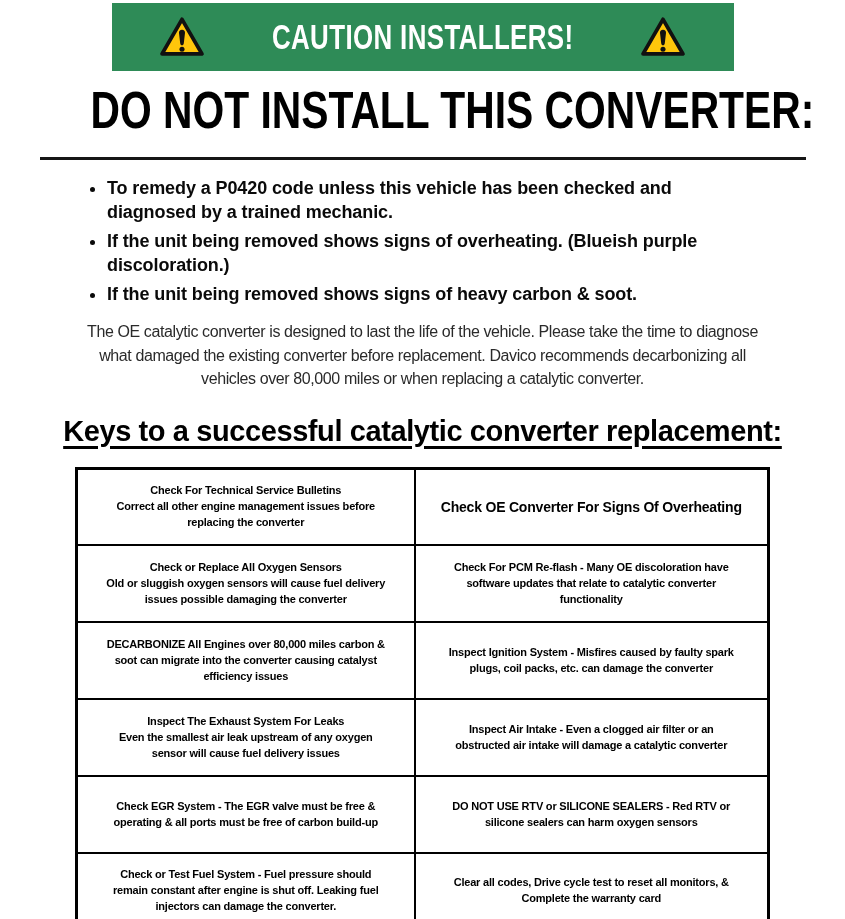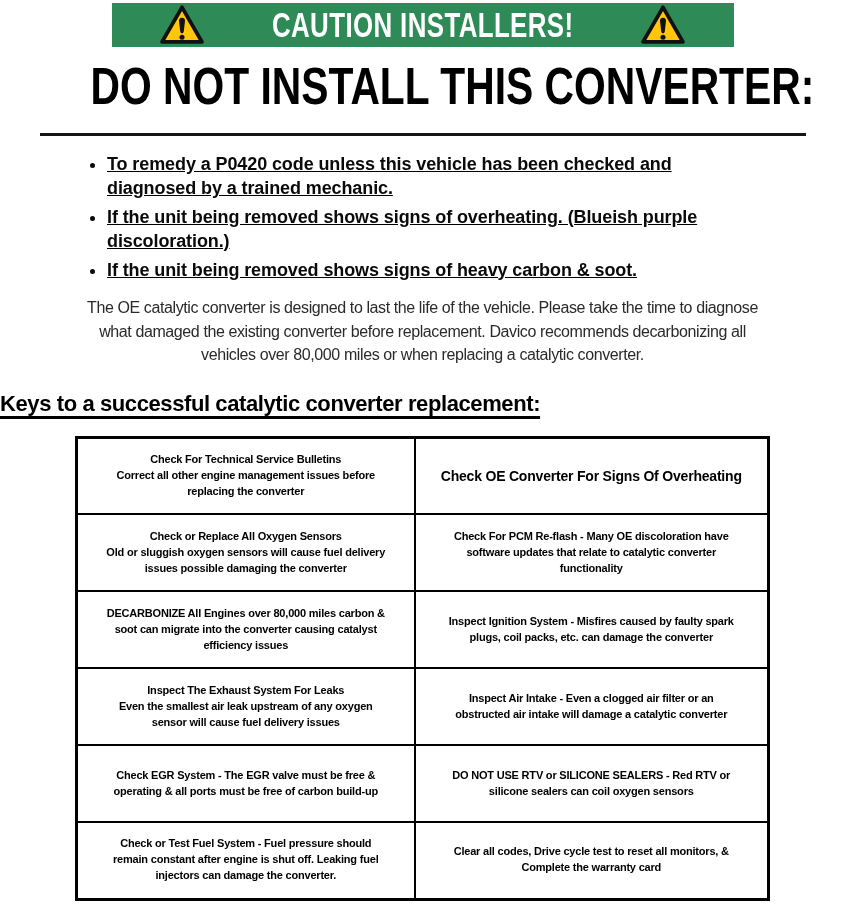--- a/index.html
+++ b/index.html
@@ -1,56 +1,56 @@
 <!DOCTYPE html>
 <html><head>
 <meta charset="utf-8">
 <style>
   html,body { margin:0; padding:0; background:#ffffff; }
   body { width:845px; height:919px; font-family:"Liberation Sans", sans-serif; color:#000; }
   .page { position:relative; width:845px; height:919px; background:#fff; overflow:hidden; }
 
   
   .banner {
-    width:622px; height:44px; margin:3px auto 0;
+    width:622px; height:68px; margin:3px auto 0;
     display:flex; align-items:center; justify-content:center; gap:14px;
     background:#2e8b57;
   }
   .banner-text {
     display:inline-block; white-space:nowrap;
     font-size:35px; font-weight:700; color:#ffffff; letter-spacing:0.5px;
     transform:scaleX(0.74); transform-origin:center;
   }
   .tri { width:46px; height:42px; flex:0 0 auto; }
   .tri svg { display:block; width:100%; height:100%; }
 
   
   .main-heading { margin:11px 0 0; text-align:center; font-size:51px; font-weight:700; line-height:1.15; }
   .squeeze { display:inline-block; white-space:nowrap; transform:scaleX(0.8); transform-origin:center; }
 
   .divider { width:766px; border:none; border-top:3px solid #161616; margin:16px auto 0; }
 
   
-  .warnings { width:640px; margin:16px 0 0 80px; padding:0 0 0 27px; list-style:disc;text-decoration:underline; }
+  .warnings { width:640px; margin:16px 0 0 80px; padding:0 0 0 27px; list-style:disc; }
   .warnings li {
     font-size:18px; font-weight:700; line-height:1.36; letter-spacing:-0.1px;
     color:#0a0a0a; margin:0 0 4px; white-space:pre-line;
   }
 
   
   .advisory {
     width:845px; margin:14px 0 18px; text-align:center;
     font-size:16px; font-weight:400; line-height:1.47; letter-spacing:-0.4px;
     color:#2a2a2a; white-space:pre-line;
   }
 
   
   .keys-heading {
-    margin:24px 0 0; 
-    font-size:22px; font-weight:700; letter-spacing:-0.4px;
+    margin:24px 0 0; text-align:center;
+    font-size:29px; font-weight:700; letter-spacing:-0.4px;
     text-decoration:underline; text-decoration-thickness:2.5px; text-underline-offset:5px;
   }
 
   
   .keys-table {
     width:692px; margin:19px auto 16px;
     border-collapse:collapse; border:3px solid #000; table-layout:fixed;
   }
   .keys-table tr { height:77px; }
   .keys-table td {
@@ -133,21 +133,21 @@
           <td>Inspect The Exhaust System For Leaks
 Even the smallest air leak upstream of any oxygen
 sensor will cause fuel delivery issues</td>
           <td>Inspect Air Intake - Even a clogged air filter or an
 obstructed air intake will damage a catalytic converter</td>
         </tr>
         <tr>
           <td>Check EGR System - The EGR valve must be free &amp;
 operating &amp; all ports must be free of carbon build-up</td>
           <td>DO NOT USE RTV or SILICONE SEALERS - Red RTV or
-silicone sealers can coil oxygen sensors</td>
+silicone sealers can harm oxygen sensors</td>
         </tr>
         <tr>
           <td>Check or Test Fuel System - Fuel pressure should
 remain constant after engine is shut off.  Leaking fuel
 injectors can damage the converter.</td>
           <td>Clear all codes,  Drive cycle test to reset all monitors, &amp;
 Complete the warranty card</td>
         </tr>
       </tbody>
   </table>

